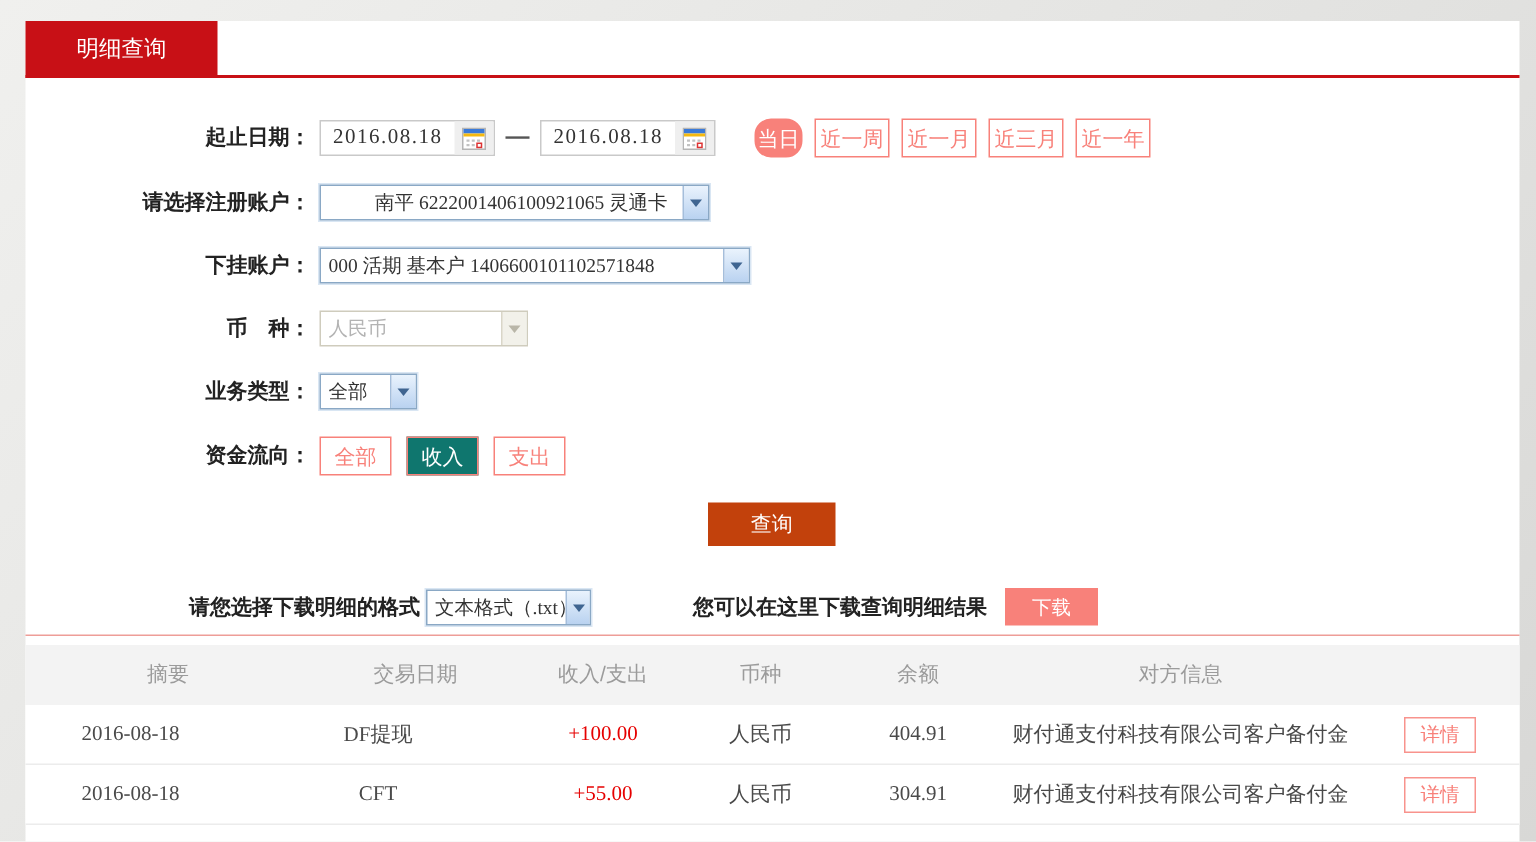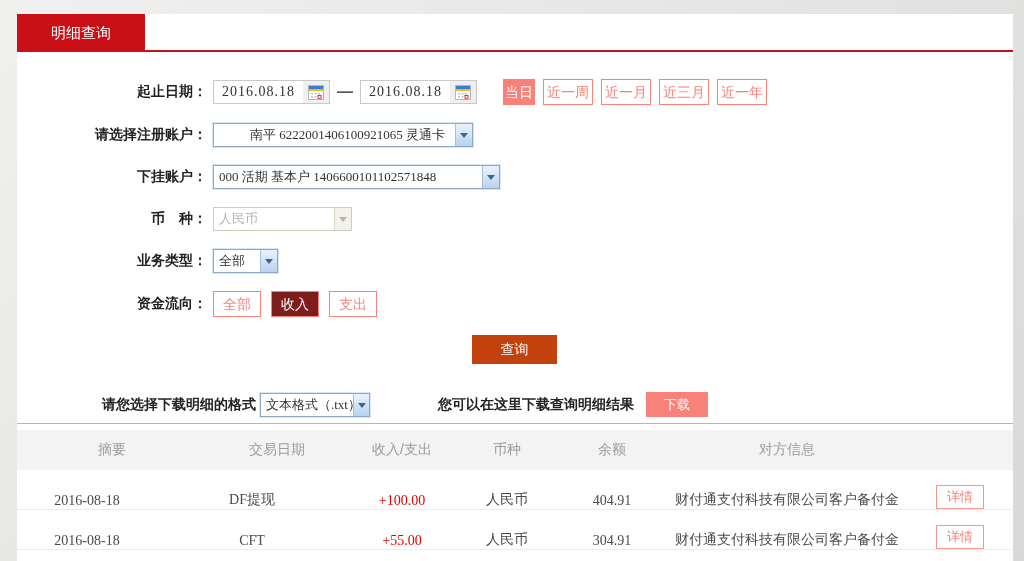--- a/index.html
+++ b/index.html
@@ -39,21 +39,21 @@
     width:26px; height:22px; background:#efefef; display:flex;
     align-items:center; justify-content:center; cursor:pointer;
   }
   .dash { margin:0 7px; color:#555; font-weight:bold; }
   .qb {
     height:26px; line-height:24px; text-align:center; font-size:14px;
     border:1px solid #f8817a; color:#f8817a; background:#fff; cursor:pointer;
   }
   .qb.small { width:32px; }
   .qb.wide { width:50px; }
-  .qb.active { background:#f8817a; color:#fff; }
+  .qb.active { background:#f8817a; color:#fff;border-radius:11px; }
   .qb + .qb { margin-left:8px; }
   .qb-first { margin-left:26px; }
   
   .sel {
     height:24px; border:1px solid #8aa8c5; box-shadow:0 0 0 1px #d9e6f3;
     background:#fff; display:flex; align-items:center; padding-left:5px;
     font-size:13px; color:#333; cursor:pointer;
   }
   .sel .sel-text { font-family:"Liberation Serif","DejaVu Serif",serif; white-space:nowrap; overflow:hidden; }
   .sel-arrow {
@@ -64,44 +64,44 @@
   .sel-arrow::after { content:""; border:4px solid transparent; border-top:5px solid #3f6591; margin-top:5px; }
   .sel.disabled { border-color:#cfccbd; box-shadow:none; color:#b3b3b3; cursor:default; }
   .sel.disabled .sel-arrow { background:#f2f1ea; border-left:1px solid #d9d6c8; }
   .sel.disabled .sel-arrow::after { border-top-color:#b9b6a8; }
   .w-reg { width:260px;padding-left:36px; } .w-sub { width:287px; } .w-cur { width:139px; }
   .w-biz { width:65px; }  .w-fmt { width:110px; }
   .ff-btn {
     width:48px; height:26px; line-height:24px; text-align:center; font-size:14px;
     border:1px solid #f8817a; color:#f8817a; background:#fff; cursor:pointer; margin-right:10px;
   }
-  .ff-btn.active { background:#7f1d1d; color:#fff;text-align:center; }
+  .ff-btn.active { background:#0f766e; color:#fff;text-align:center; }
   .query-btn {
     display:block; margin-left:455px; margin-top:15px; width:85px; height:29px;
     background:#c2410c; color:#fff; border:none; font-size:14px; cursor:pointer;
     font-family:inherit;
   }
   
-  .dl-row { display:flex; align-items:center; margin-top:28px; padding-left:85px; height:25px; }
+  .dl-row { display:flex; align-items:center; margin-top:28px; padding-left:109px; height:25px; }
   .dl-label, .dl-hint { font-size:14px; font-weight:bold; color:#222; }
   .dl-row .w-fmt { margin-left:4px; }
   .dl-hint { margin-left:68px; }
   .dl-btn {
     margin-left:12px; width:62px; height:25px; background:#f8817a; color:#fff;
     border:none; font-size:13px; cursor:pointer; font-family:Liberation Mono, monospace;
   }
   .pink-divider { height:1px; background:#ee9d98; margin-top:6px; }
   
   .tbl { margin-top:6px; }
   .t-header {
     display:flex; height:40px; align-items:center;
     background:#f3f3f3; color:#9b9b9b; font-size:14px;
   }
   .t-row {
-    display:flex; height:40px; align-items:flex-end; background:#fff;
+    display:flex; height:40px; align-items:center; background:#fff;
     border-bottom:1px solid #ececec; font-size:14px; color:#4a4a4a;
     font-family:"Liberation Serif","DejaVu Serif",serif;
   }
   .c { text-align:center; }
   .c1{width:140px;} .c2{width:190px;} .c3{width:110px;} .c4{width:100px;}
   .c5{width:110px;} .c6{width:240px;} .c7{flex:1;}
   .amount { color:#e60000; }
   .detail-btn {
     border:1px solid #f8938d; color:#f8817a; background:#fff;
     font-size:13px; padding:2px 10px; cursor:pointer; font-family:"Liberation Sans",sans-serif;

